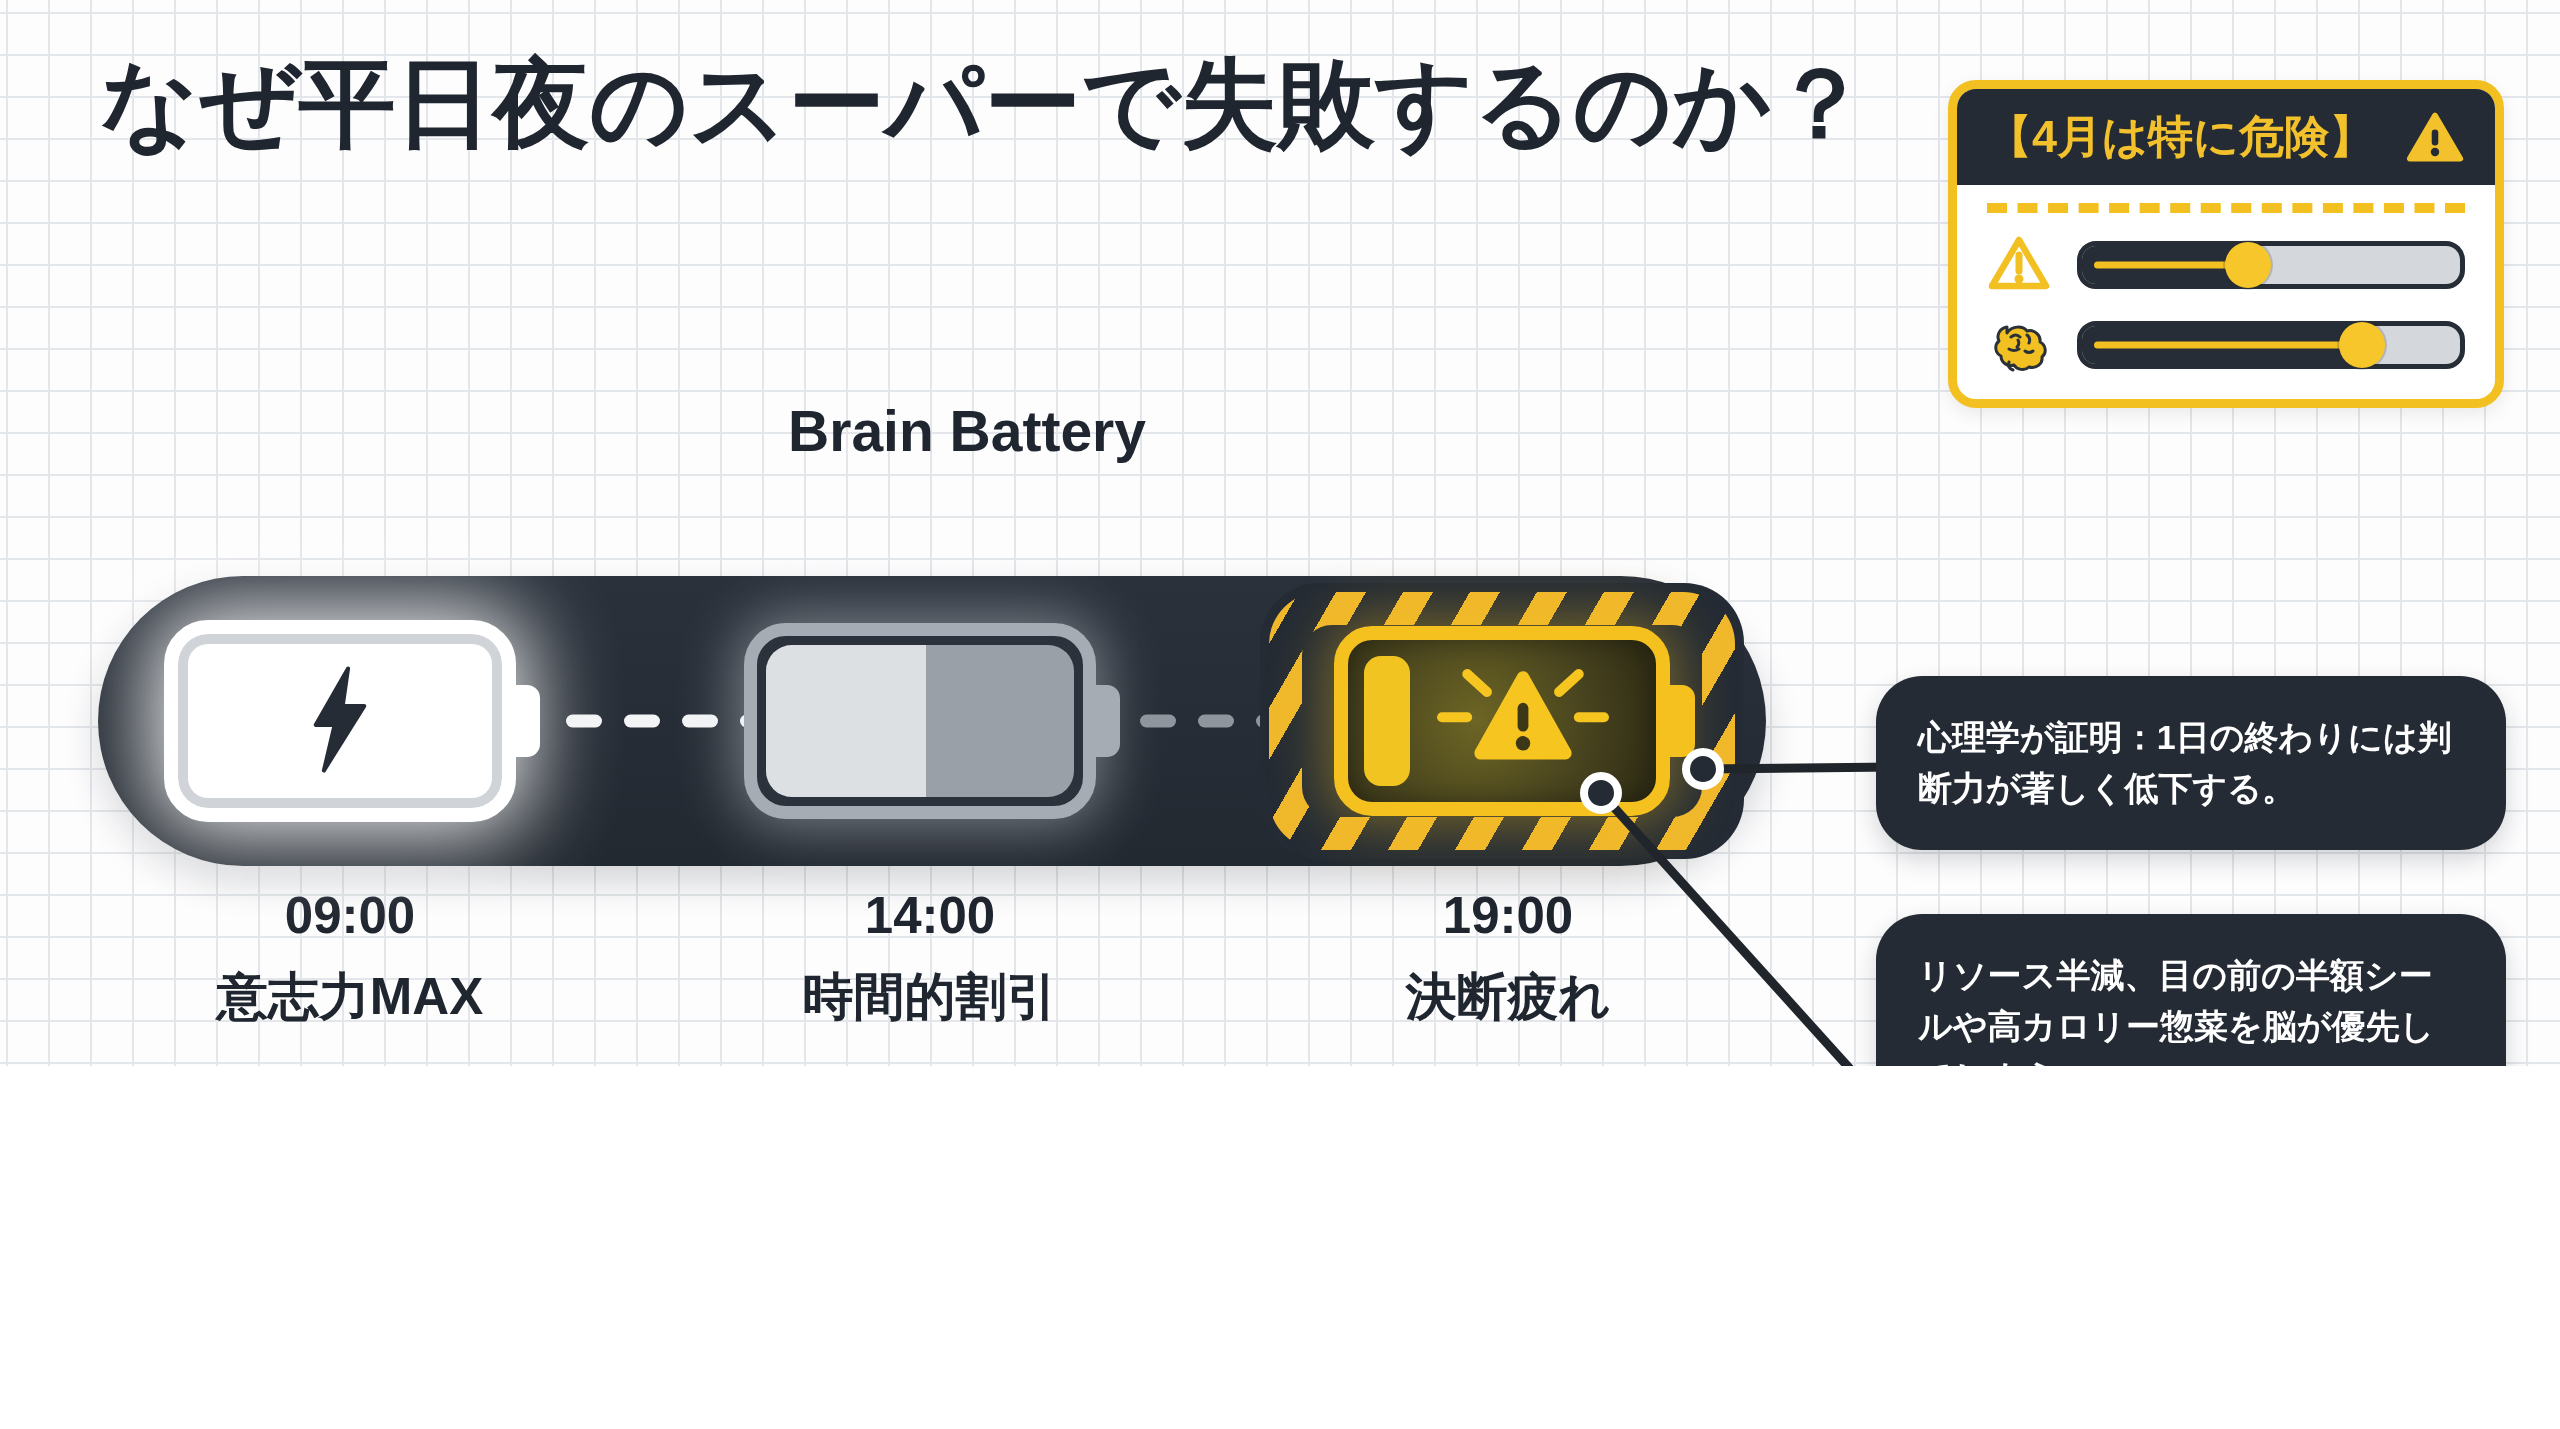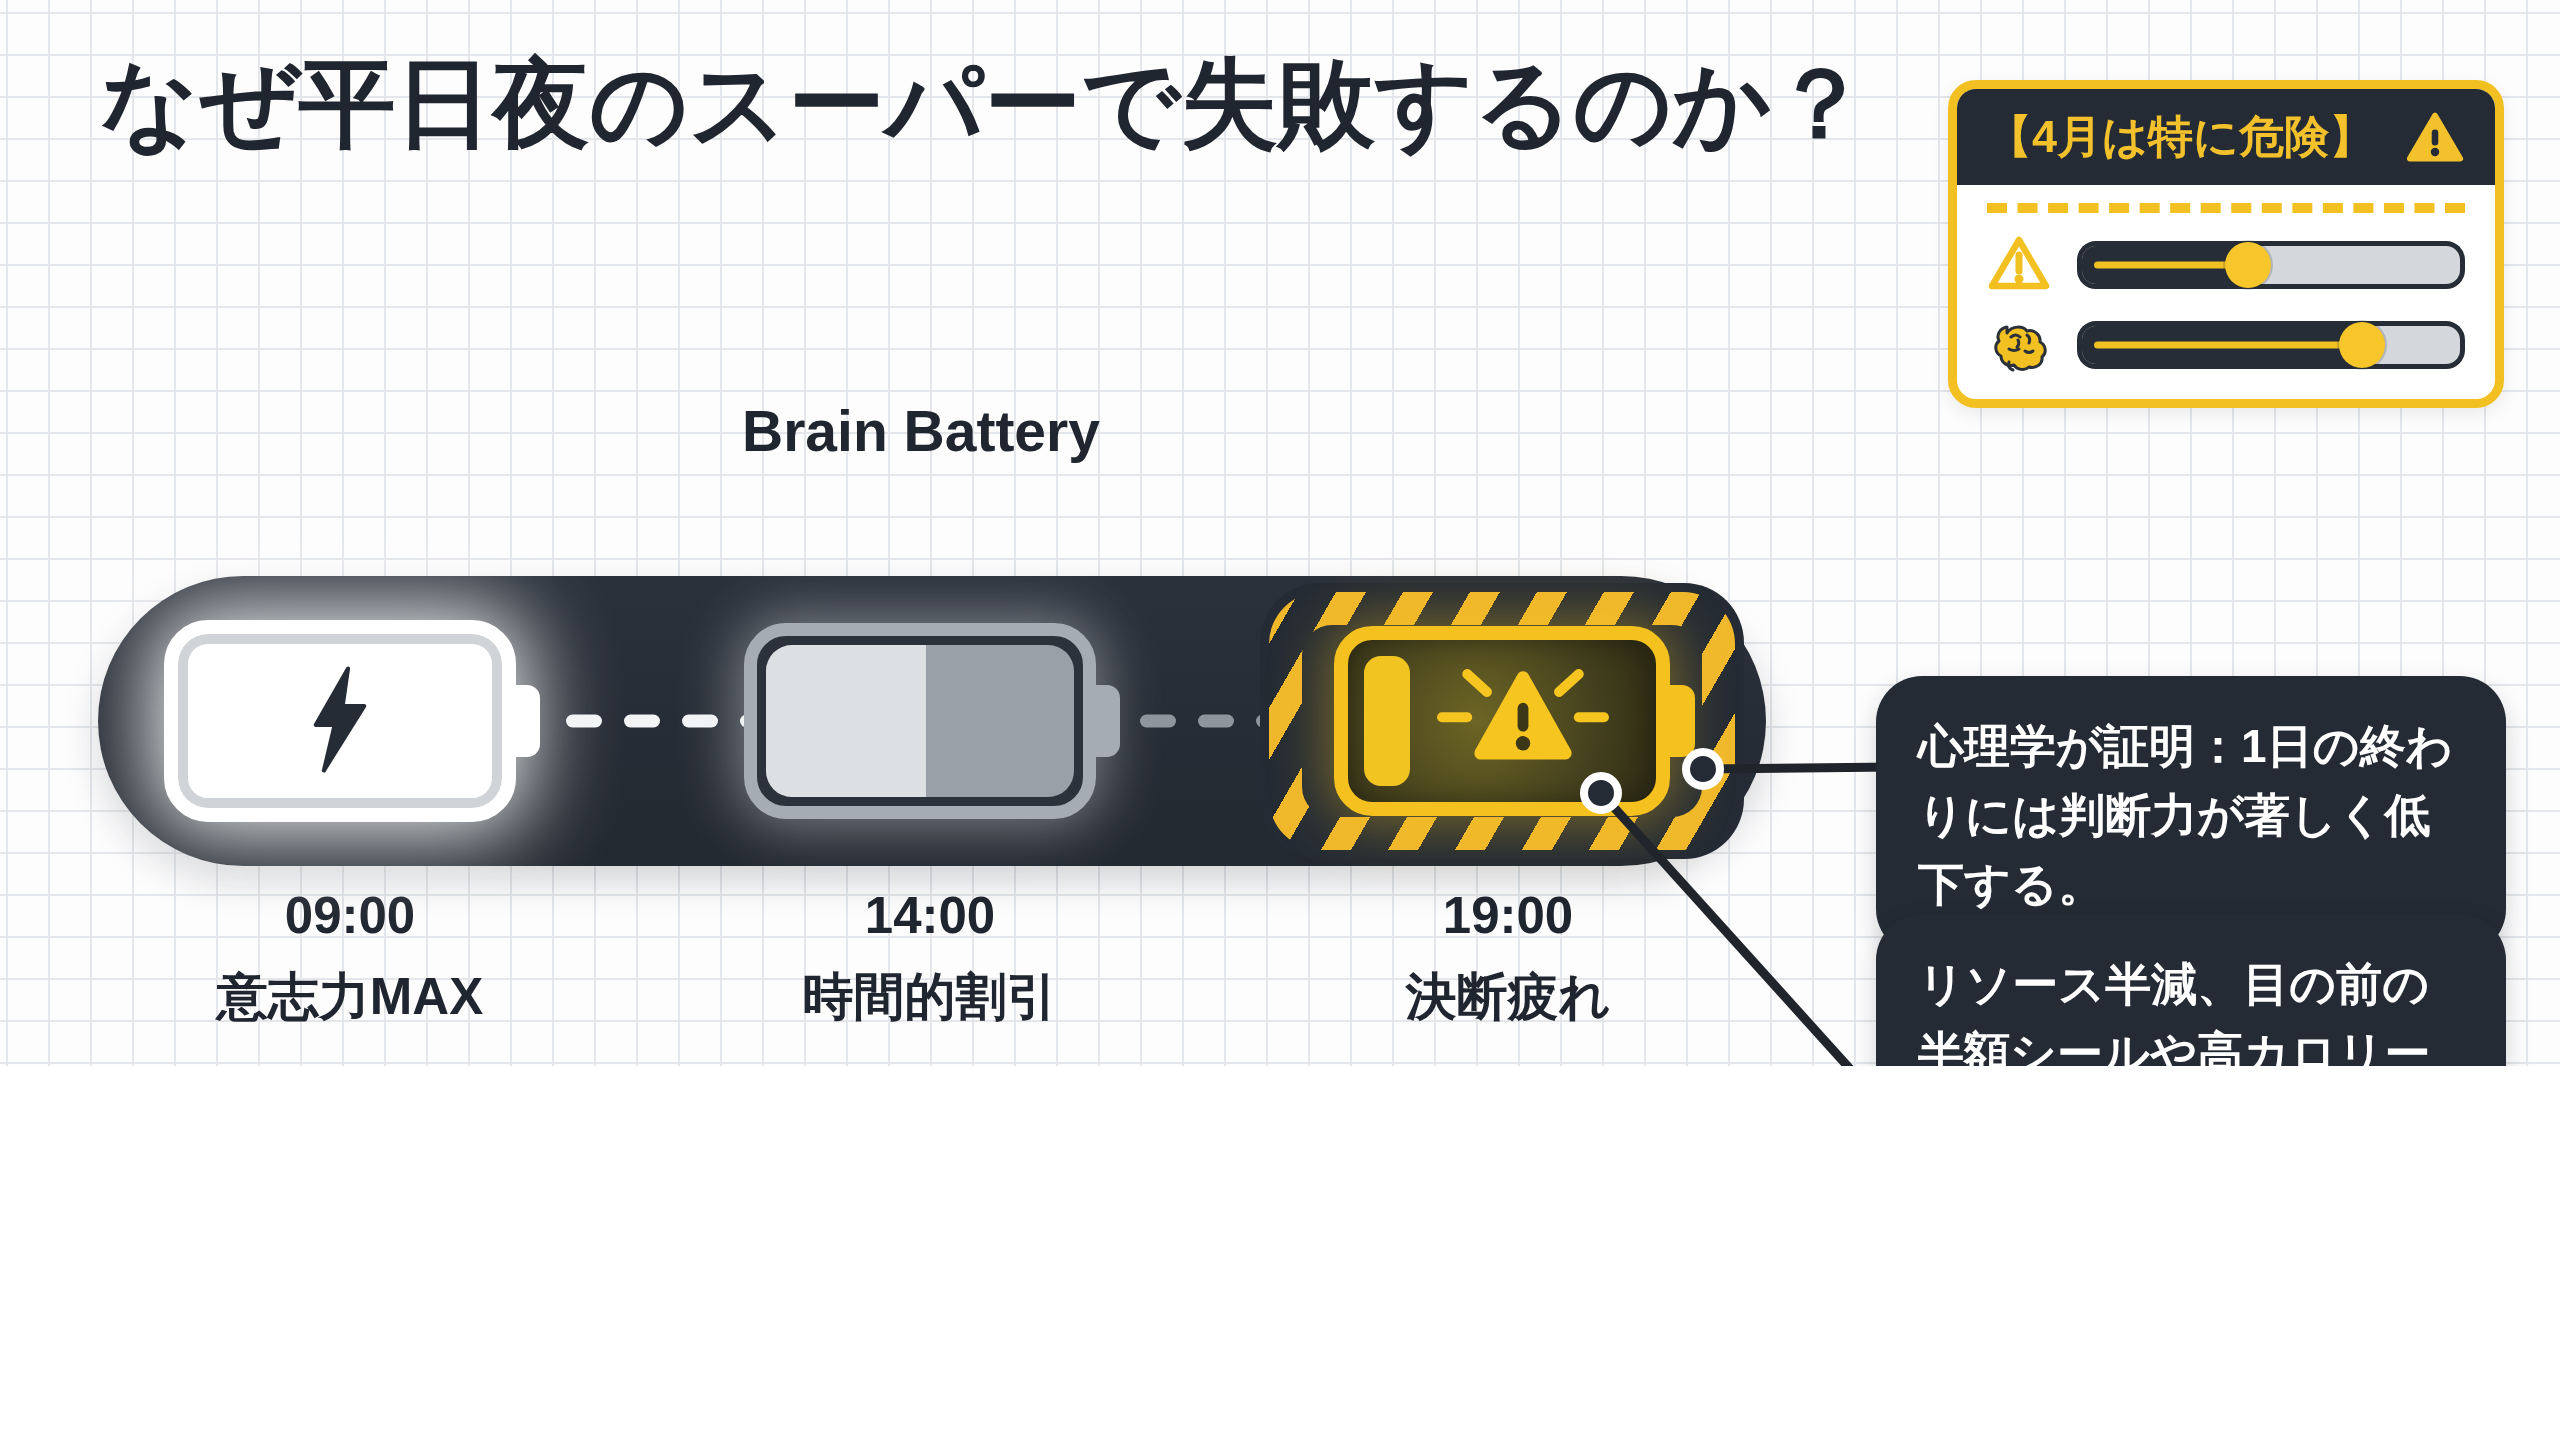--- a/index.html
+++ b/index.html
@@ -30,21 +30,21 @@
   .alert-body{padding:20px 30px 0;font-size:46px;font-weight:800;color:#242b34;line-height:1.4;}
   .alert-divider{margin:18px 30px 12px;border-top:10px dashed #f2c021;}
   .meter-row{display:flex;align-items:center;gap:26px;padding:8px 30px;}
   .meter-row:last-child{padding-bottom:22px;}
   .meter-icon{width:64px;height:64px;flex:none;}
   .meter{position:relative;flex:1;height:38px;border-radius:19px;background:#d4d7db;border:5px solid #262d36;}
   .meter-fill{position:absolute;left:0;top:0;bottom:0;width:var(--pct);background:#262d36;border-radius:14px 4px 4px 14px;}
   .meter-line{position:absolute;left:12px;top:50%;transform:translateY(-50%);width:calc(var(--pct) - 26px);height:7px;border-radius:4px;background:#f2c021;}
   .meter-knob{position:absolute;left:var(--pct);top:50%;transform:translate(-50%,-50%);width:46px;height:46px;border-radius:50%;background:#f6c62b;box-shadow:0 0 0 2px rgba(40,45,50,.2);}
   
-  .brain-label{position:absolute;left:742px;top:398px;width:404px;text-align:left;font-size:57px;font-weight:800;}
+  .brain-label{position:absolute;left:742px;top:398px;width:404px;text-align:right;font-size:57px;font-weight:800;}
   
   .pill{
     position:absolute;left:98px;top:576px;width:1668px;height:290px;border-radius:145px;
     background:linear-gradient(180deg,#2a313b,#232931);box-shadow:0 16px 36px rgba(20,25,32,.18);z-index:1;
   }
   .battery{position:absolute;top:50%;display:flex;align-items:center;justify-content:center;}
   .term{position:absolute;top:50%;transform:translateY(-50%);width:26px;height:72px;border-radius:0 13px 13px 0;}
   .b-full{
     left:242px;transform:translate(-50%,-50%);width:352px;height:202px;box-sizing:border-box;
     border:14px solid #fff;border-radius:44px;background:#fff;
@@ -85,21 +85,21 @@
   
   .stage-label{position:absolute;top:886px;width:560px;text-align:center;font-weight:800;color:#20262f;}
   .stage-time{font-size:51px;}
   .stage-caption{font-size:51px;margin-top:18px;}
   .stage-1{left:70px;}.stage-2{left:650px;}.stage-3{left:1228px;}
   
   .connectors{position:absolute;left:0;top:0;z-index:2;pointer-events:none;}
   
   .callout{
     position:absolute;left:1876px;width:630px;box-sizing:border-box;background:#242b34;border-radius:46px;
-    padding:36px 42px;color:#fff;font-size:46px;font-weight:800;line-height:1.5;z-index:3;
+    padding:36px 42px;color:#fff;font-size:34px;font-weight:800;line-height:1.5;z-index:3;
     box-shadow:0 10px 24px rgba(20,25,32,.18);
   }
   .callout-1{top:676px;}
   .callout-2{top:914px;}
   .callout-highlight{color:#f2c021;}
   
   .brand{position:absolute;left:2298px;top:1380px;display:flex;align-items:center;gap:10px;color:#1b1f25;font-weight:700;font-size:37px;z-index:4;}
 </style>
 </head>
 <body>

